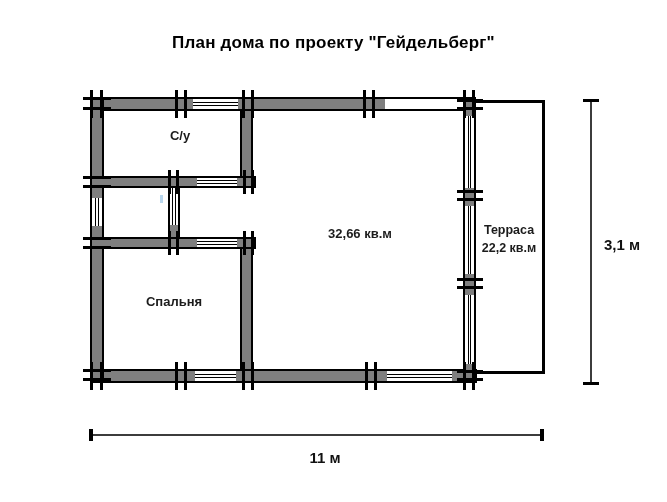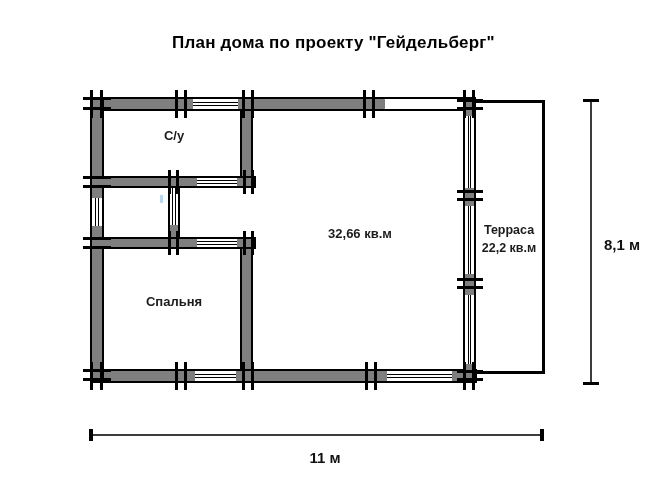--- a/index.html
+++ b/index.html
@@ -57,21 +57,21 @@
     <div class="win win-h" style="left:197px;top:237px;width:40px;height:12px;"></div>
     <div class="win win-v" style="left:168px;top:188px;width:12px;height:37px;"></div>
     <div class="win win-v" style="left:463px;top:116px;width:13px;height:72px;"></div>
     <div class="win win-v" style="left:463px;top:206px;width:13px;height:68px;"></div>
     <div class="win win-v" style="left:463px;top:295px;width:13px;height:69px;"></div>
 
     <div class="tline" style="left:474px;top:100px;width:71px;height:3px;"></div>
     <div class="tline" style="left:542px;top:100px;width:3px;height:274px;"></div>
     <div class="tline" style="left:474px;top:371px;width:71px;height:3px;"></div>
 
-    <div class="room-label" style="left:129px;top:126px;width:90px;">
+    <div class="room-label" style="left:135px;top:126px;width:90px;">
       <span class="nm">С/у</span>
     </div>
     <div class="room-label" style="left:126px;top:292px;width:96px;">
       <span class="nm">Спальня</span>
     </div>
     <div class="room-label" style="left:295px;top:224px;width:130px;">
       <span class="ar">32,66 кв.м</span>
     </div>
     <div class="room-label" style="left:473px;top:221px;width:72px;font-size:12.5px;line-height:18px;">
       <span class="nm">Терраса</span>
@@ -126,15 +126,15 @@
     </div>
 
   <div class="dimline" style="left:91px;top:434px;width:452px;height:2px;"></div>
   <div class="dimcap" style="left:89px;top:429px;width:4px;height:12px;"></div>
   <div class="dimcap" style="left:540px;top:429px;width:4px;height:12px;"></div>
   <div class="dimlabel" style="left:275px;top:449px;width:100px;text-align:center;">11 м</div>
 
   <div class="dimline" style="left:590px;top:100px;width:2px;height:284px;"></div>
   <div class="dimcap" style="left:583px;top:99px;width:16px;height:3px;"></div>
   <div class="dimcap" style="left:583px;top:382px;width:16px;height:3px;"></div>
-  <div class="dimlabel" style="left:604px;top:236px;">8,1 м</div>
+  <div class="dimlabel" style="left:604px;top:236px;">3,1 м</div>
 
 </div>
 
 </body></html>

